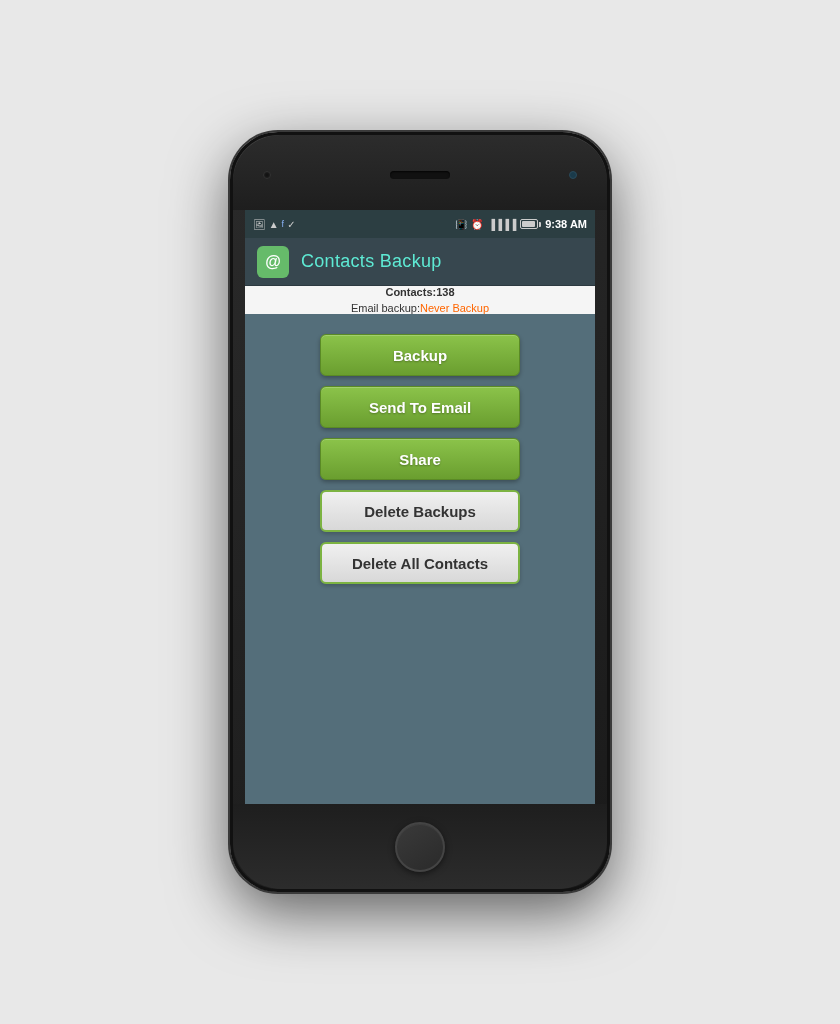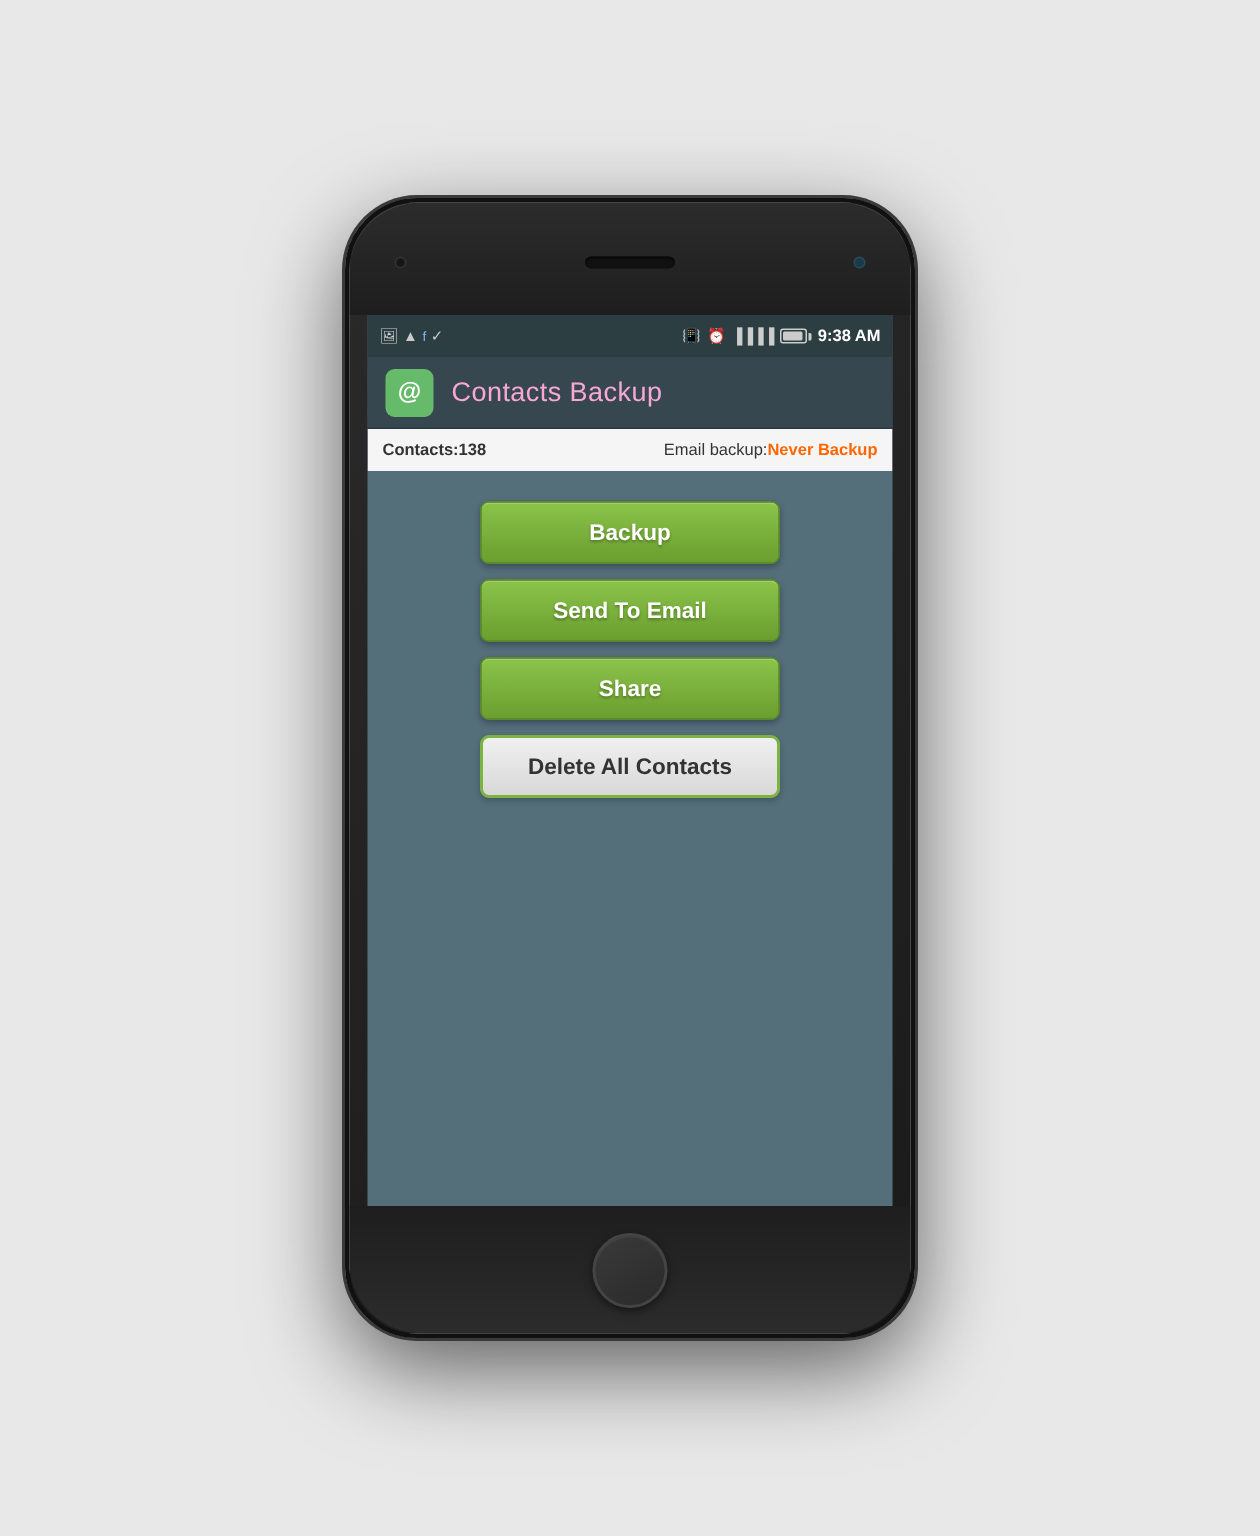--- a/index.html
+++ b/index.html
@@ -172,53 +172,54 @@
       display: flex;
       align-items: center;
       justify-content: center;
       font-size: 16px;
       color: white;
       font-weight: bold;
       flex-shrink: 0;
     }
 
     .app-title {
-      color: #f9a8d4;
+      color: #5eead4;
       font-size: 18px;
       font-weight: normal;
       letter-spacing: 0.3px;
     }
 
     
     .info-bar {
       background: #f5f5f5;
       height: 28px;
       display: flex;
       align-items: center;
       padding: 0 10px;
       justify-content: space-between;
+      flex-direction: column;
     }
 
     .info-contacts {
       font-size: 11px;
       color: #333;
     }
 
     .info-contacts span {
       font-weight: bold;
     }
 
     .info-backup {
       font-size: 11px;
       color: #333;
     }
 
     .info-backup-value {
       color: #ff6600;
-      font-weight: bold;
+      font-weight: normal;
       font-size: 11px;
     }
 
     
     .main-content {
       background: #546e7a;
       flex: 1;
       display: flex;
       flex-direction: column;
       align-items: center;
@@ -393,20 +394,23 @@
 
 
           <button class="action-button btn-green">
             <span>Send To Email</span>
           </button>
 
           <button class="action-button btn-green">
             <span>Share</span>
           </button>
 
+          <button class="action-button btn-green-outline">
+            <span>Delete Backups</span>
+          </button>
 
           <button class="action-button btn-green-outline">
             <span>Delete All Contacts</span>
           </button>
 
         </div>
 
       </div>
     </div>
 

